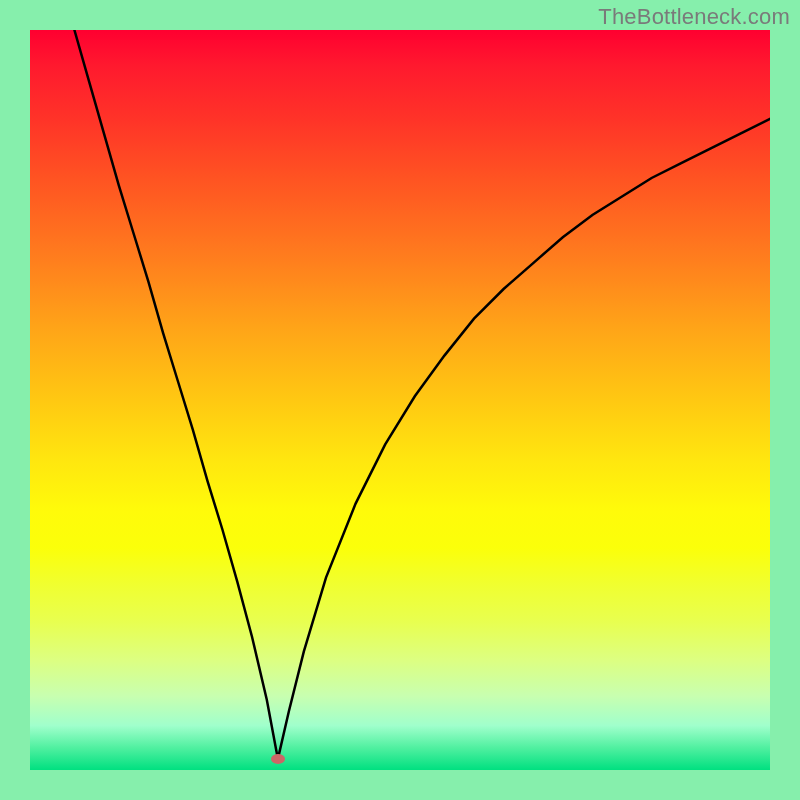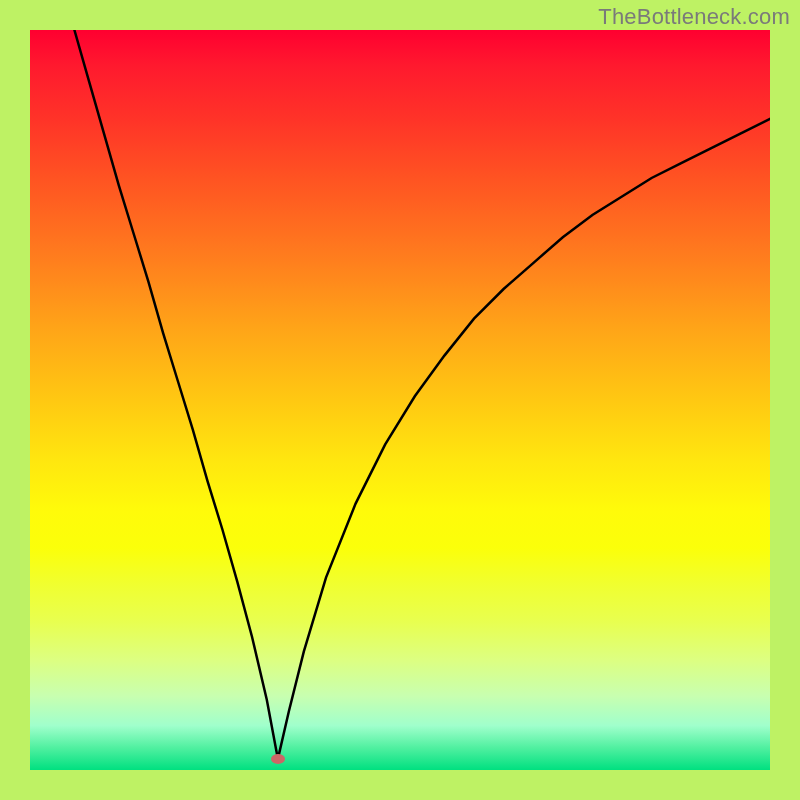--- a/index.html
+++ b/index.html
@@ -1,21 +1,21 @@
 <!DOCTYPE html>
 <html><head>
 <meta charset="utf-8">
 <style>
   * { margin: 0; padding: 0; box-sizing: border-box; }
   html, body { width: 800px; height: 800px; overflow: hidden; background: #000; }
   .frame {
     position: relative;
     width: 800px;
     height: 800px;
-    background: #bef264;
+    background: #86efac;
   }
   .plot-area {
     position: absolute;
     left: 30px;
     top: 30px;
     width: 740px;
     height: 740px;
     background: linear-gradient(to bottom,
       #ff0030 0%,
       #ff1a2e 5%,

